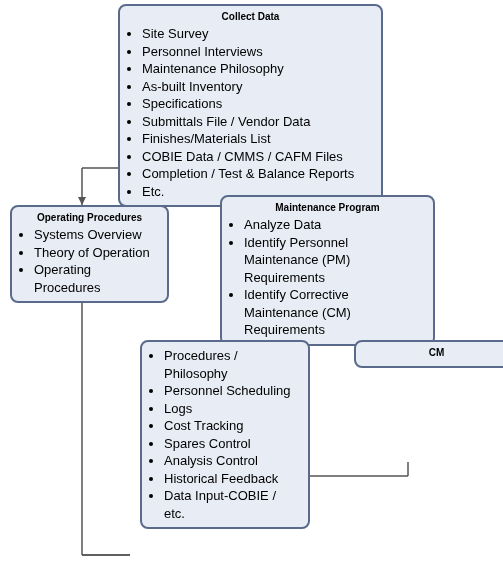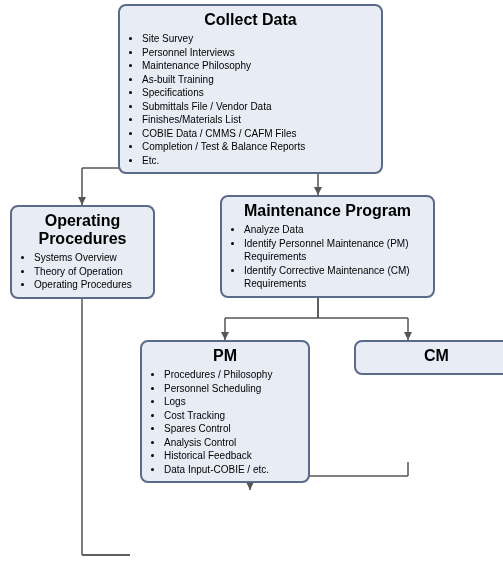--- a/index.html
+++ b/index.html
@@ -22,31 +22,31 @@
     .box {
       position: absolute;
       border: 2px solid #5a6a8a;
       border-radius: 8px;
       background: #e8edf5;
       padding: 5px 8px;
     }
 
     .box-title {
       font-weight: bold;
-      font-size: 16px;
+      font-size: 10px;
       text-align: center;
       margin-bottom: 3px;
       color: #000;
     }
 
     .box ul {
       list-style: disc;
       padding-left: 14px;
       color: #000;
-      font-size: 10px;
+      font-size: 13px;
       line-height: 1.35;
     }
 
     
     .connectors {
       position: absolute;
       top: 0; left: 0;
       width: 503px;
       height: 586px;
       pointer-events: none;
@@ -55,21 +55,21 @@
     
     .box-collect {
       top: 4px;
       left: 118px;
       width: 265px;
     }
 
     .box-operating {
       top: 205px;
       left: 10px;
-      width: 145px;
+      width: 159px;
     }
 
     .box-maintenance {
       top: 195px;
       left: 220px;
       width: 215px;
     }
 
     .box-pm {
       top: 340px;
@@ -130,21 +130,21 @@
 
     <line x1="82" y1="555" x2="130" y2="555" stroke="#555" stroke-width="1.5"></line>
   </svg>
 
   <div class="box box-collect">
     <div class="box-title">Collect Data</div>
     <ul>
       <li>Site Survey</li>
       <li>Personnel Interviews</li>
       <li>Maintenance Philosophy</li>
-      <li>As-built Training</li>
+      <li>As-built Inventory</li>
       <li>Specifications</li>
       <li>Submittals File / Vendor Data</li>
       <li>Finishes/Materials List</li>
       <li>COBIE Data / CMMS / CAFM Files</li>
       <li>Completion / Test &amp; Balance Reports</li>
       <li>Etc.</li>
     </ul>
   </div>
 
   <div class="box box-operating">
@@ -159,21 +159,20 @@
   <div class="box box-maintenance">
     <div class="box-title">Maintenance Program</div>
     <ul>
       <li>Analyze Data</li>
       <li>Identify Personnel Maintenance (PM) Requirements</li>
       <li>Identify Corrective Maintenance (CM) Requirements</li>
     </ul>
   </div>
 
   <div class="box box-pm">
-    <div class="box-title">PM</div>
     <ul>
       <li>Procedures / Philosophy</li>
       <li>Personnel Scheduling</li>
       <li>Logs</li>
       <li>Cost Tracking</li>
       <li>Spares Control</li>
       <li>Analysis Control</li>
       <li>Historical Feedback</li>
       <li>Data Input-COBIE / etc.</li>
     </ul>

